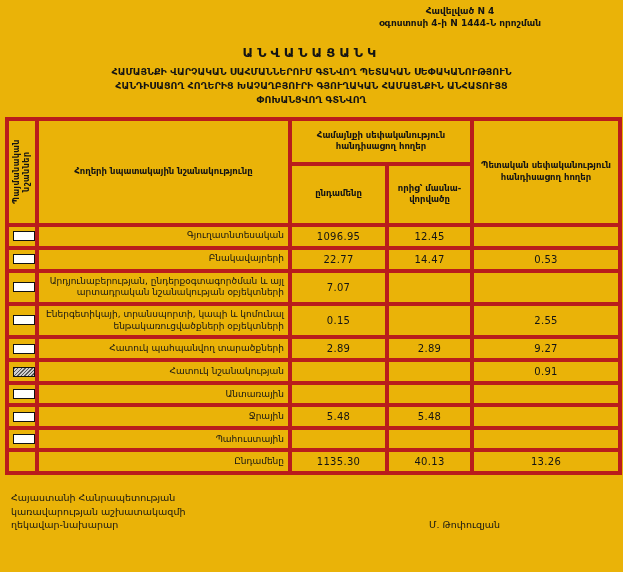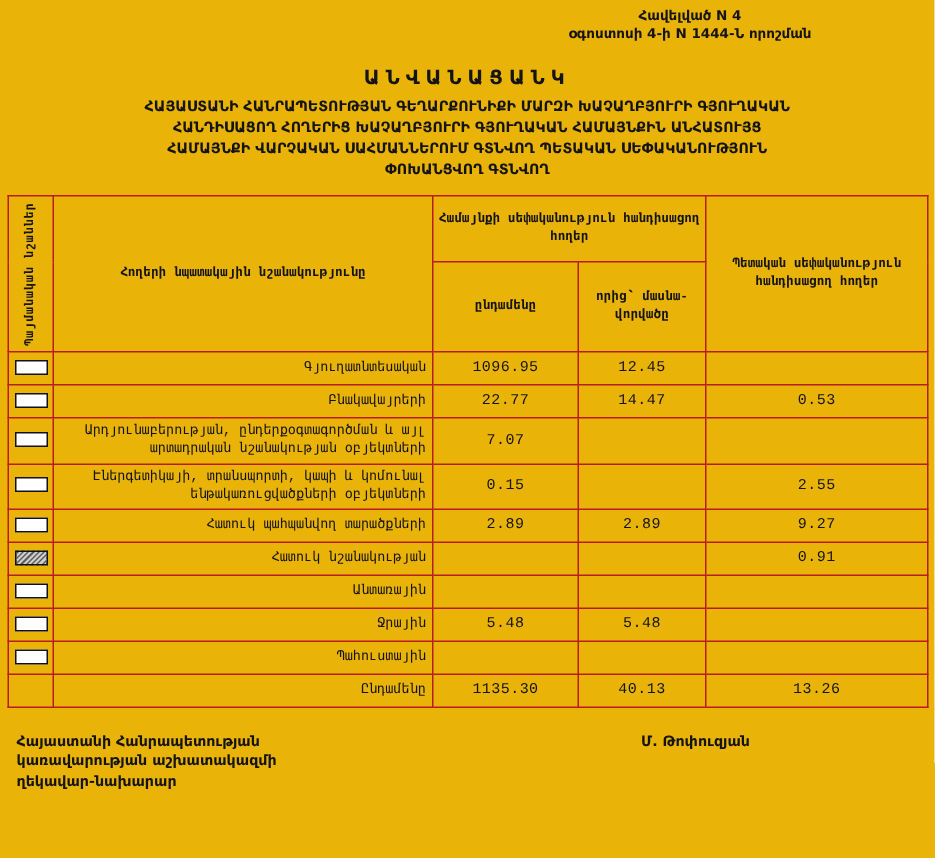--- a/index.html
+++ b/index.html
@@ -39,22 +39,21 @@
     line-height: 1.45;
     margin-top: 5px;
   }
   table.land-table {
     border-collapse: collapse;
     width: 613px;
     margin-top: 10px;
     table-layout: fixed;
   }
   table.land-table th, table.land-table td {
-    border: 1px solid #b91c1c;
-    font-family: Liberation Mono, monospace;
+    border: 4px solid #b91c1c;
   }
   thead th {
     font-size: 8.5px;
     font-weight: bold;
     text-align: center;
     vertical-align: middle;
     padding: 2px 3px;
     line-height: 1.35;
   }
   .h-row1 { height: 44px; }
@@ -87,44 +86,44 @@
     background: #ffffff;
     vertical-align: middle;
   }
   .legend-box.hatched {
     background: repeating-linear-gradient(135deg, #5a5a5a 0 1px, #cfcfcf 1px 2.5px);
   }
   .signature {
     margin-top: 16px;
     display: flex;
     justify-content: space-between;
+    align-items: flex-end;
     font-size: 9.5px;
-    font-weight: bold;
+    font-weight: normal;
     line-height: 1.4;
     padding-left: 6px;
     padding-right: 118px;
   }
   .sig-left { text-align: left; }
 </style>
 </head>
 <body>
 
 <div class="page">
 
   <div class="appendix">
     <div>Հավելված N 4</div>
     <div>օգոստոսի 4-ի N 1444-Ն որոշման</div>
   </div>
 
   <div class="doc-title">ԱՆՎԱՆԱՑԱՆԿ</div>
 
   <div class="doc-subtitle">
-    <div>ՀԱՅԱՍՏԱՆԻ ՀԱՆՐԱՊԵՏՈՒԹՅԱՆ ԳԵՂԱՐՔՈՒՆԻՔԻ ՄԱՐԶԻ ԽԱՉԱՂԲՅՈՒՐԻ ԳՅՈՒՂԱԿԱՆ</div>
+    <div>ՀԱՄԱՅՆՔԻ ՎԱՐՉԱԿԱՆ ՍԱՀՄԱՆՆԵՐՈՒՄ ԳՏՆՎՈՂ  ՊԵՏԱԿԱՆ ՍԵՓԱԿԱՆՈՒԹՅՈՒՆ</div>
     <div>ՀԱՆԴԻՍԱՑՈՂ ՀՈՂԵՐԻՑ  ԽԱՉԱՂԲՅՈՒՐԻ ԳՅՈՒՂԱԿԱՆ ՀԱՄԱՅՆՔԻՆ ԱՆՀԱՏՈՒՅՑ</div>
-    <div>ՀԱՄԱՅՆՔԻ ՎԱՐՉԱԿԱՆ ՍԱՀՄԱՆՆԵՐՈՒՄ ԳՏՆՎՈՂ  ՊԵՏԱԿԱՆ ՍԵՓԱԿԱՆՈՒԹՅՈՒՆ</div>
     <div>ՓՈԽԱՆՑՎՈՂ ԳՏՆՎՈՂ</div>
   </div>
 
   <table class="land-table">
     <colgroup>
       <col style="width:30px">
       <col style="width:253px">
       <col style="width:97px">
       <col style="width:85px">
       <col style="width:148px">

